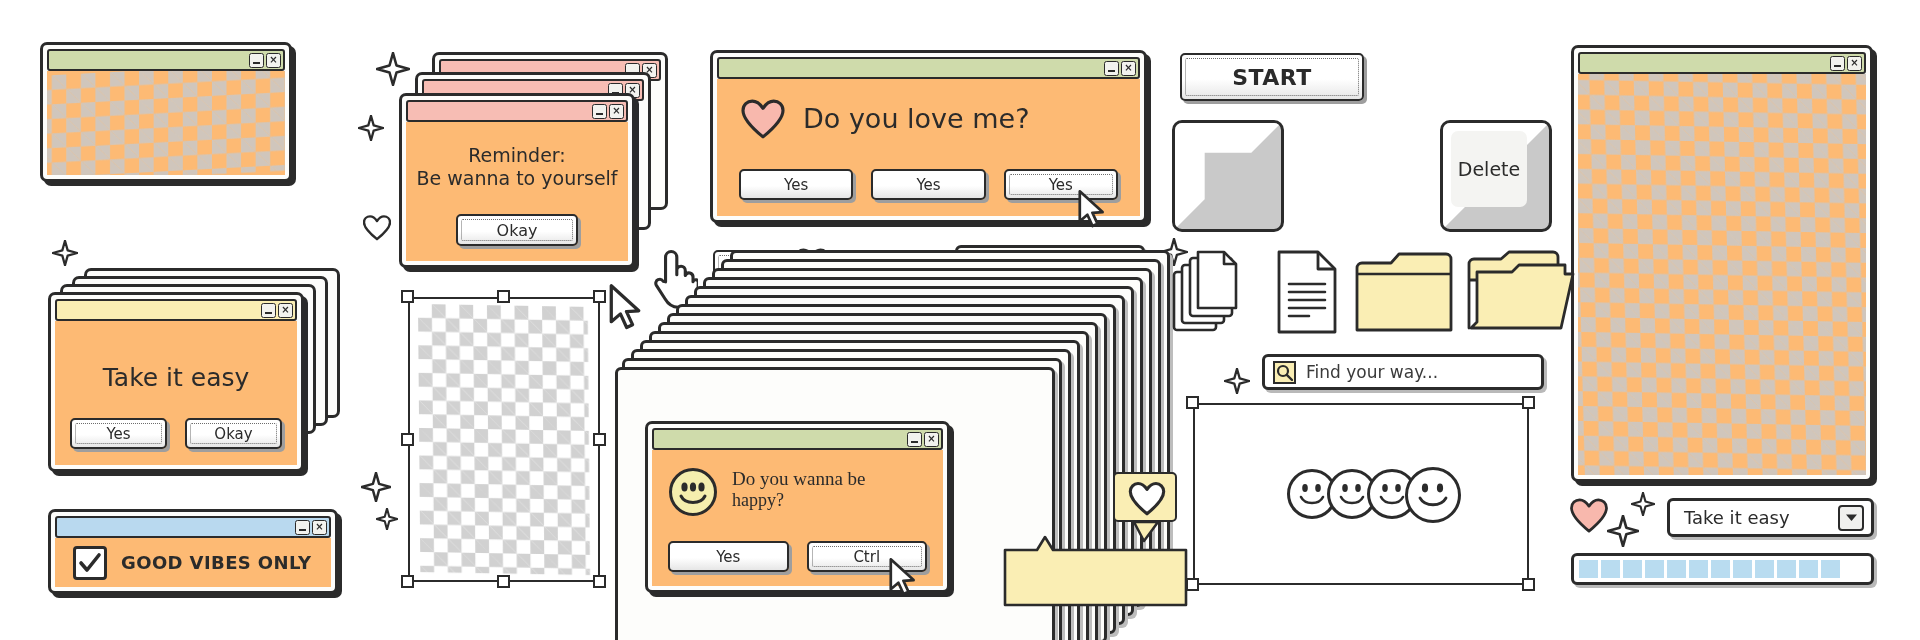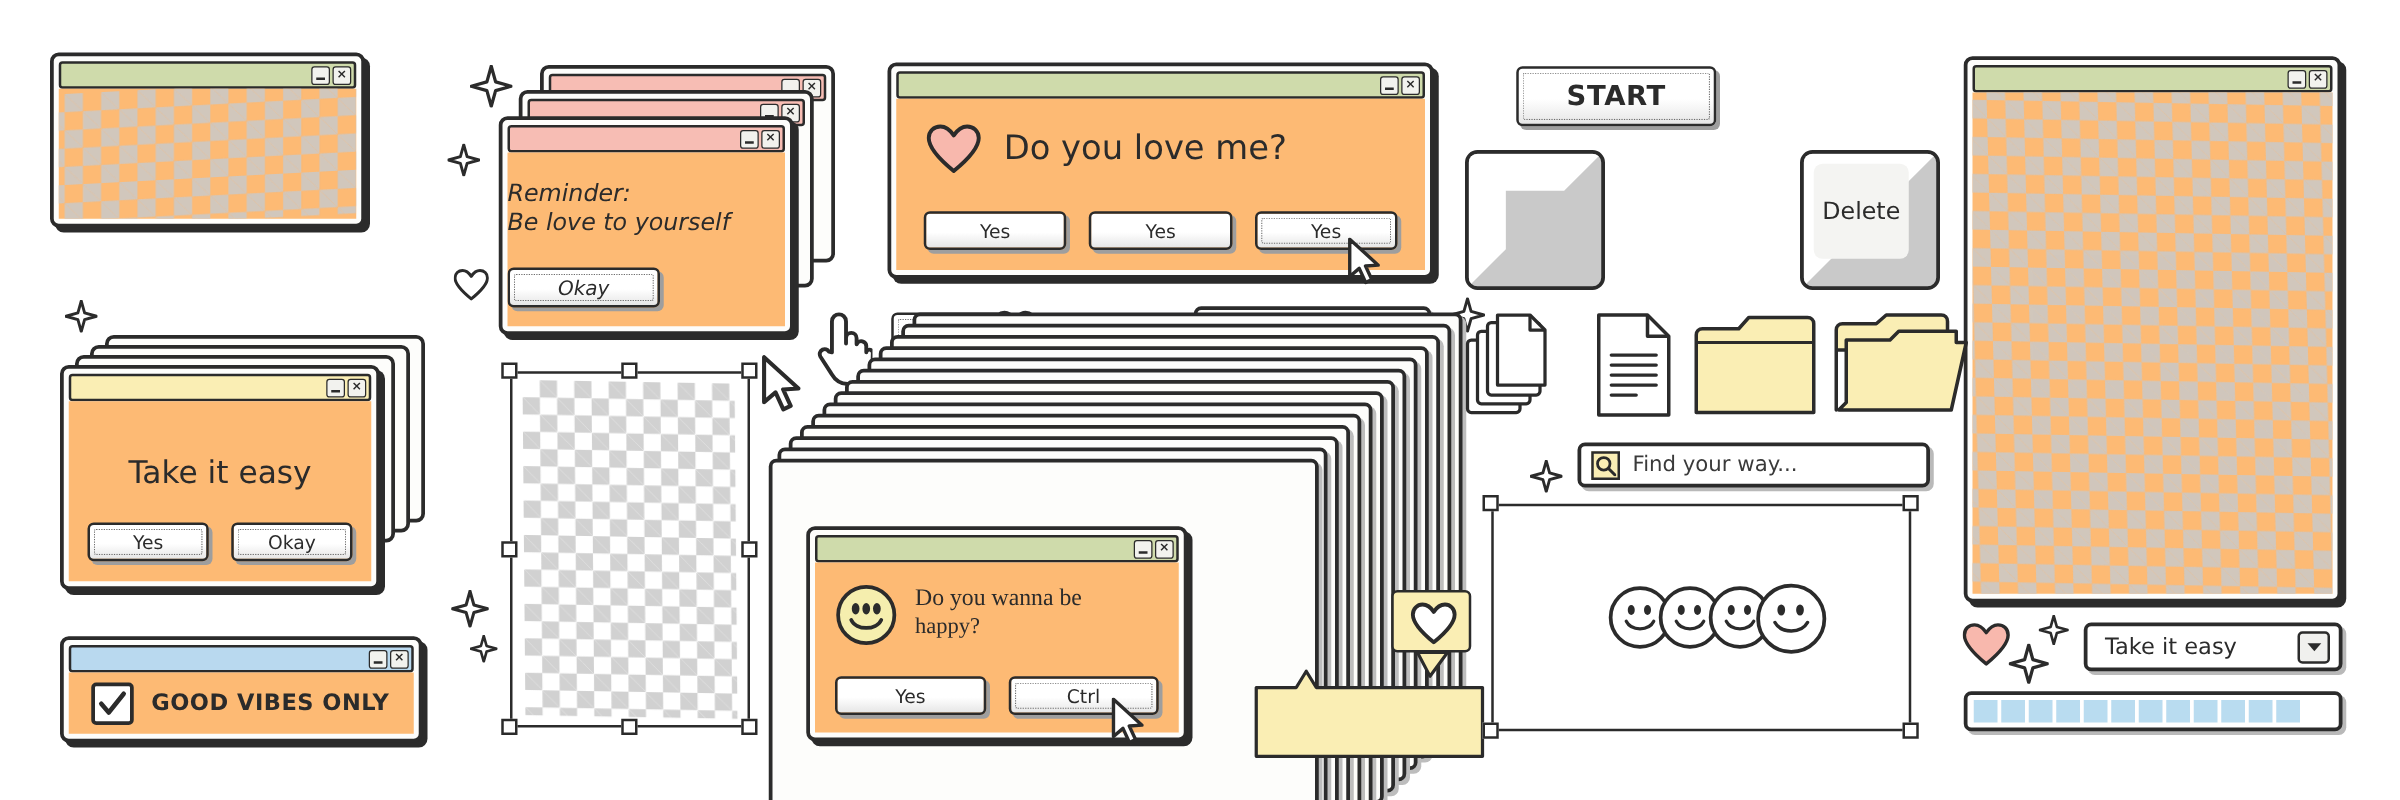--- a/index.html
+++ b/index.html
@@ -245,23 +245,23 @@
     </div>
   </div>
   <div class="win" style="left:399px; top:93px; width:236px; height:175px;">
     <div class="win-inner">
       <div class="titlebar tb-pink">
         <div class="tb-btn min">
             <span></span>
           </div>
         <div class="tb-btn">×</div>
       </div>
-      <div class="win-body" style="display:flex; flex-direction:column; align-items:flex-start; justify-content:flex-start; padding-top:22px;font-style:italic;">
+      <div class="win-body" style="display:flex; flex-direction:column; align-items:center; justify-content:flex-start; padding-top:22px;">
         <div class="dlgtext" style="font-size:19px;">Reminder:</div>
-        <div class="dlgtext" style="font-size:19px;">Be love to yourself</div>
+        <div class="dlgtext" style="font-size:19px;">Be wanna to yourself</div>
         <div class="rbtn focus" style="margin-top:24px; width:122px; height:32px; font-size:16px;">
           <span>Okay</span>
         </div>
       </div>
     </div>
   </div>
 
   <div class="win" style="left:710px; top:50px; width:437px; height:173px;">
     <div class="win-inner">
       <div class="titlebar tb-green">
@@ -289,21 +289,21 @@
           </div>
         </div>
       </div>
     </div>
   </div>
 
   <svg class="cursor-arrow" style="left:1077px; top:190px;" width="30" height="38" viewBox="0 0 22 28">
     <path d="M2 1 L2 23 L7.6 18.2 L11.4 26.5 L15 24.8 L11.3 16.8 L18.8 16.3 Z" fill="#ffffff" stroke="#2b2b2b" stroke-width="2" stroke-linejoin="round"></path>
   </svg>
 
-  <div class="rbtn focus" style="position:absolute; left:1213px; top:53px; width:160px; height:48px; font-size:22px; font-weight:700; letter-spacing:.5px;">
+  <div class="rbtn focus" style="position:absolute; left:1180px; top:53px; width:184px; height:48px; font-size:22px; font-weight:700; letter-spacing:.5px;">
     <span>START</span>
   </div>
 
   <div class="keycap" style="left:1172px; top:120px; width:112px; height:112px;">
     <div class="topwash"></div>
   </div>
   <div class="keycap" style="left:1440px; top:120px; width:112px; height:112px;">
     <div class="topwash"></div>
     <div class="face" style="font-size:19px;">Delete</div>
   </div>

